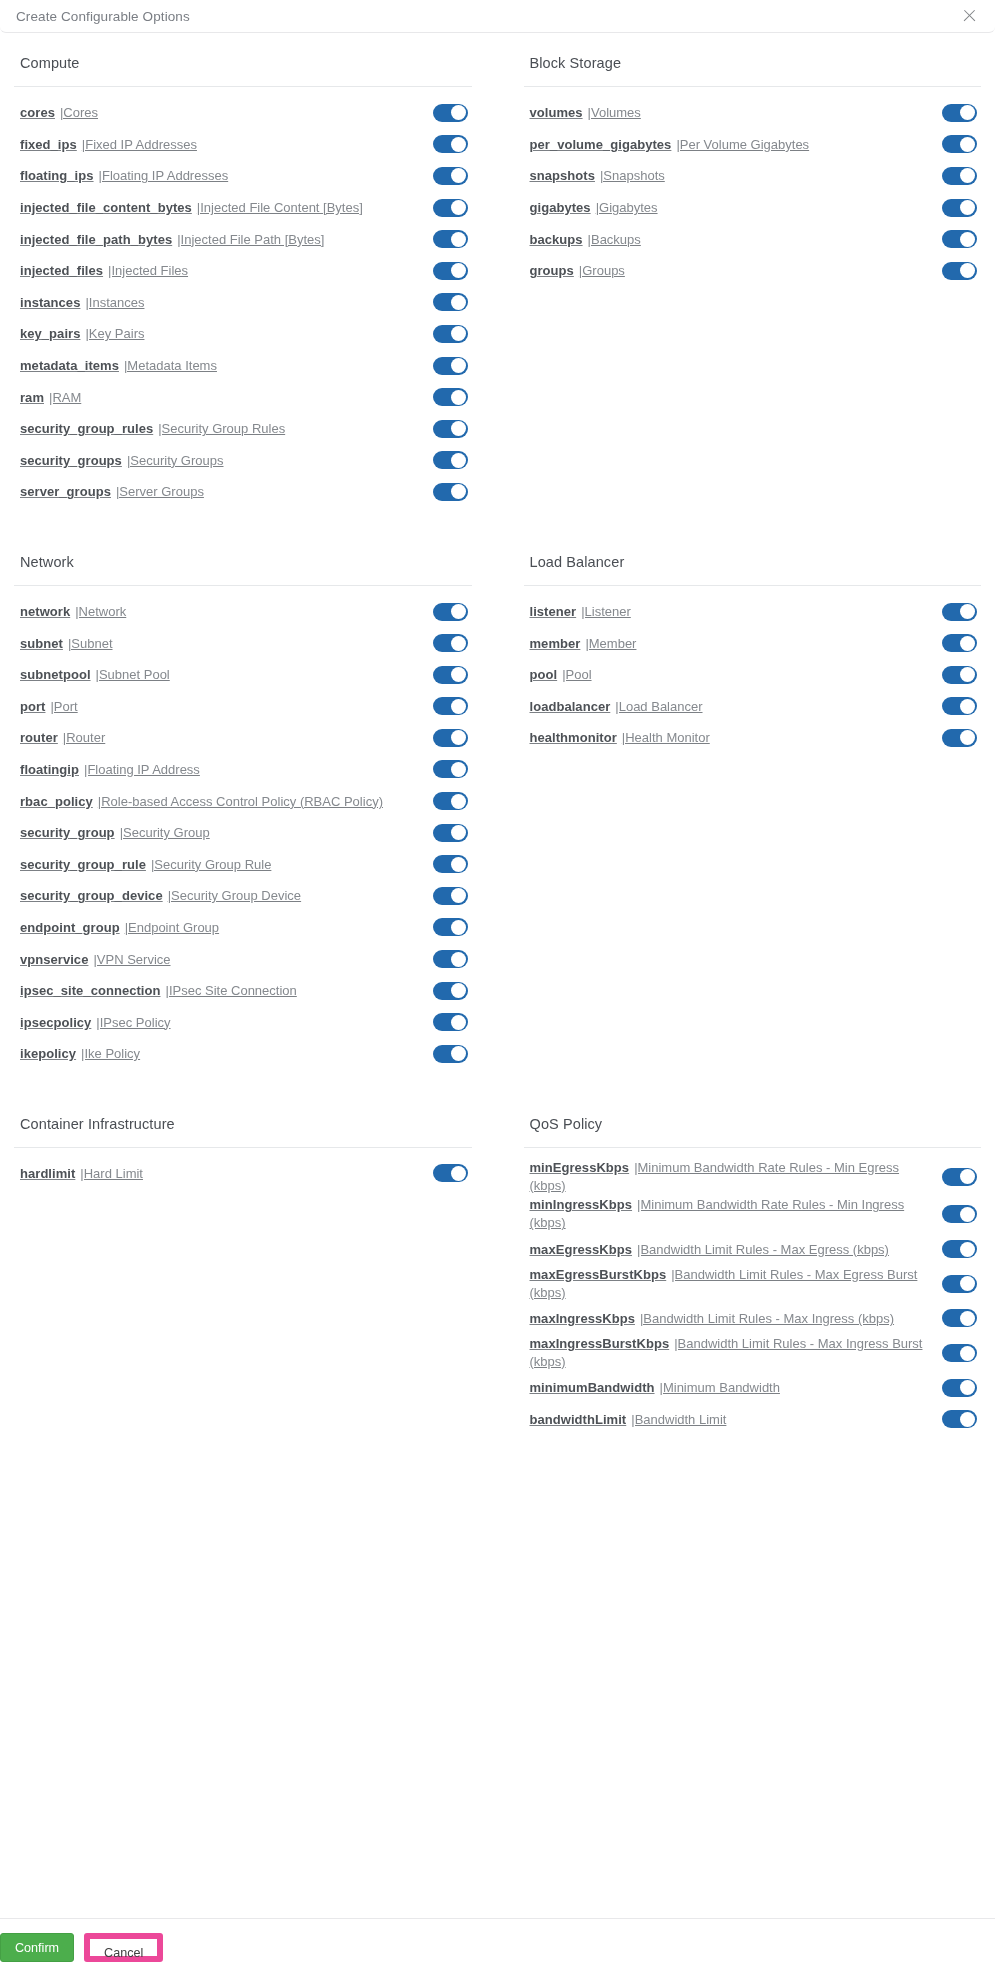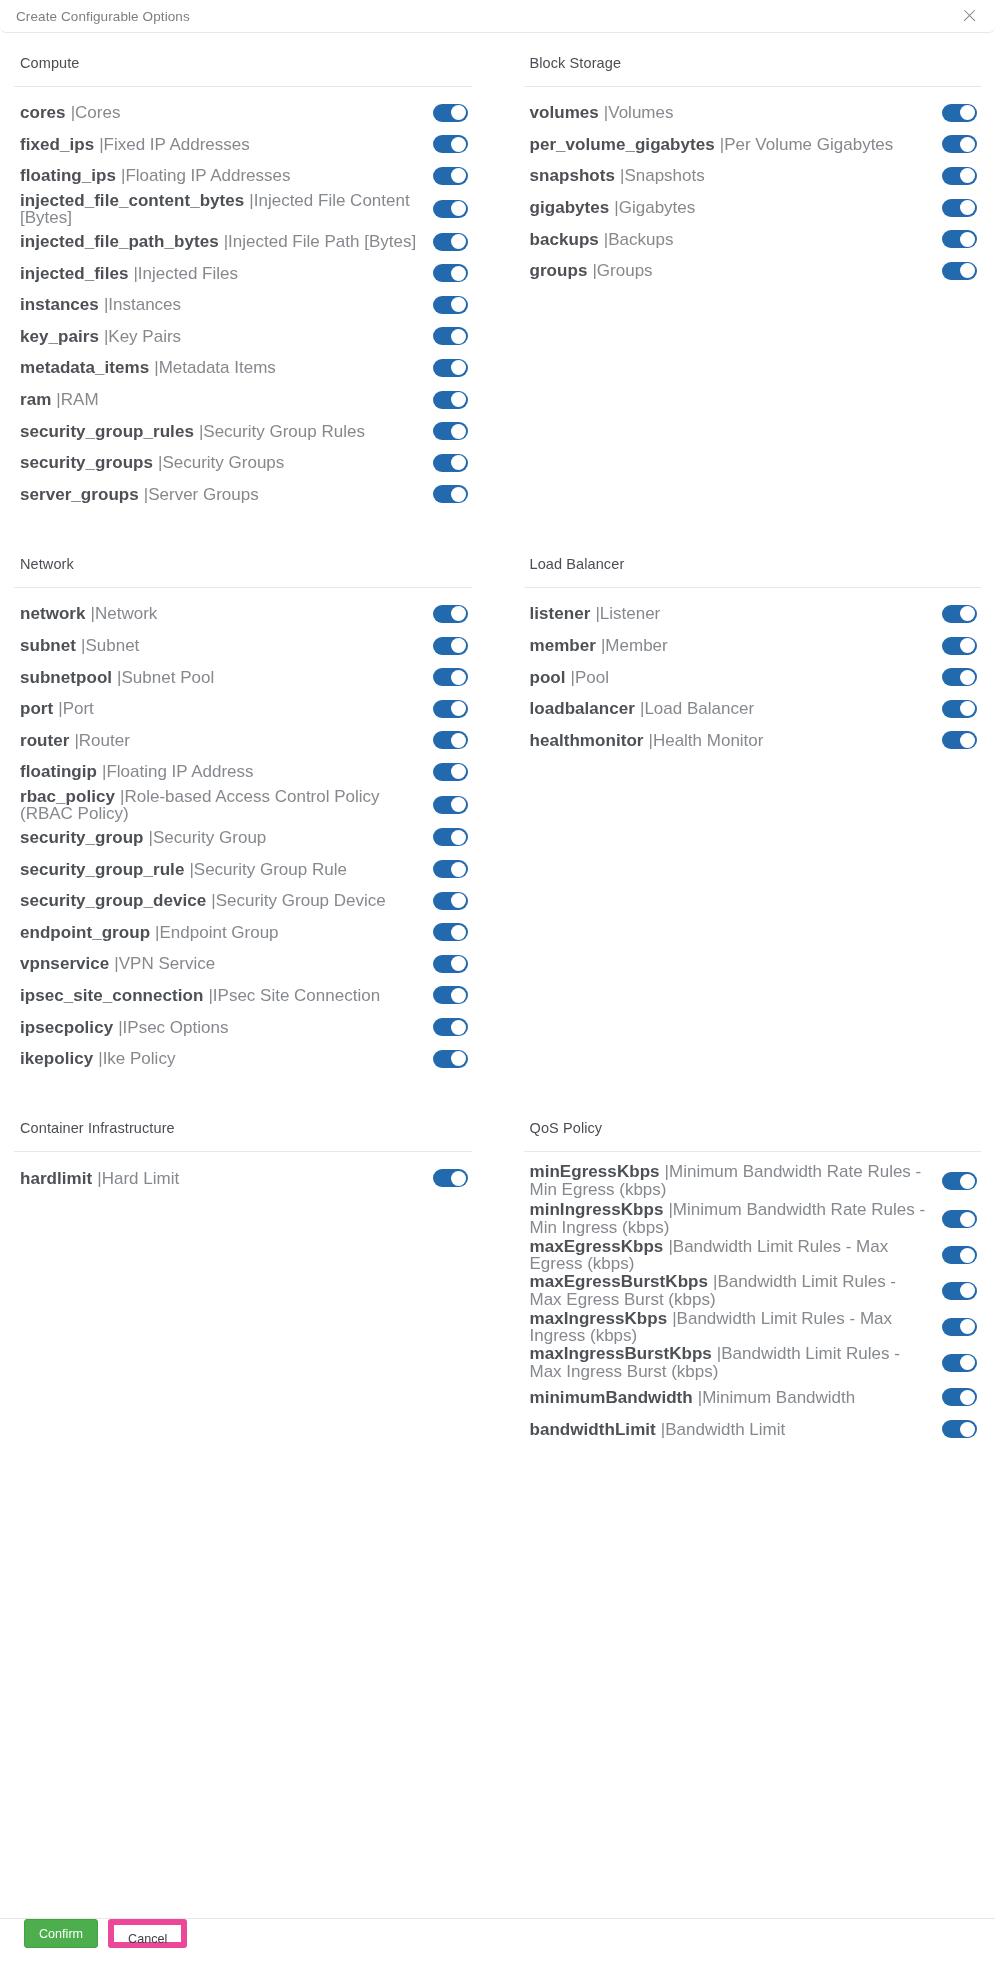--- a/index.html
+++ b/index.html
@@ -90,24 +90,25 @@
   .rows { }
   .row {
     display: flex;
     align-items: center;
     min-height: 31.6px;
     padding: 0 4px 0 6px;
     box-sizing: border-box;
   }
   .row-label {
     flex: 1;
-    font-size: 17px;
+    font-size: 13px;
     line-height: 17px;
     padding-right: 12px;
     color: #7c8085;
+    text-decoration: underline;
   }
   .row-label .key {
     font-weight: bold;
     color: #4d5156;
     margin-right: 5px;
     letter-spacing: .05px;
   }
   .row-label .desc {
     color: #85898e;
     white-space: normal;
@@ -137,21 +138,22 @@
   }
   .band { margin-bottom: 46px; }
   .band:last-child { margin-bottom: 0; }
 
   
   .modal-footer {
     height: 58px;
     min-height: 58px;
     border-top: 1px solid #e8e8ea;
     display: flex;
-    padding: 0 24px;
+    align-items: center;
+    padding: 0 0;
     box-sizing: border-box;
     gap: 10px;
   }
   .btn {
     font-size: 12.6px;
     font-family: "Liberation Sans", sans-serif;
     border-radius: 3px;
     padding: 0 14px;
     height: 29px;
     line-height: 29px;
@@ -391,21 +393,21 @@
                   <span class="knob"></span>
                 </div>
               </div>
               <div class="row">
                 <div class="row-label"><span class="key">ipsec_site_connection</span><span class="desc">|IPsec Site Connection</span></div>
                 <div class="toggle" style="background: rgb(34, 105, 173);">
                   <span class="knob"></span>
                 </div>
               </div>
               <div class="row">
-                <div class="row-label"><span class="key">ipsecpolicy</span><span class="desc">|IPsec Options</span></div>
+                <div class="row-label"><span class="key">ipsecpolicy</span><span class="desc">|IPsec Policy</span></div>
                 <div class="toggle" style="background: rgb(34, 105, 173);">
                   <span class="knob"></span>
                 </div>
               </div>
               <div class="row">
                 <div class="row-label"><span class="key">ikepolicy</span><span class="desc">|Ike Policy</span></div>
                 <div class="toggle" style="background: rgb(34, 105, 173);">
                   <span class="knob"></span>
                 </div>
               </div>

